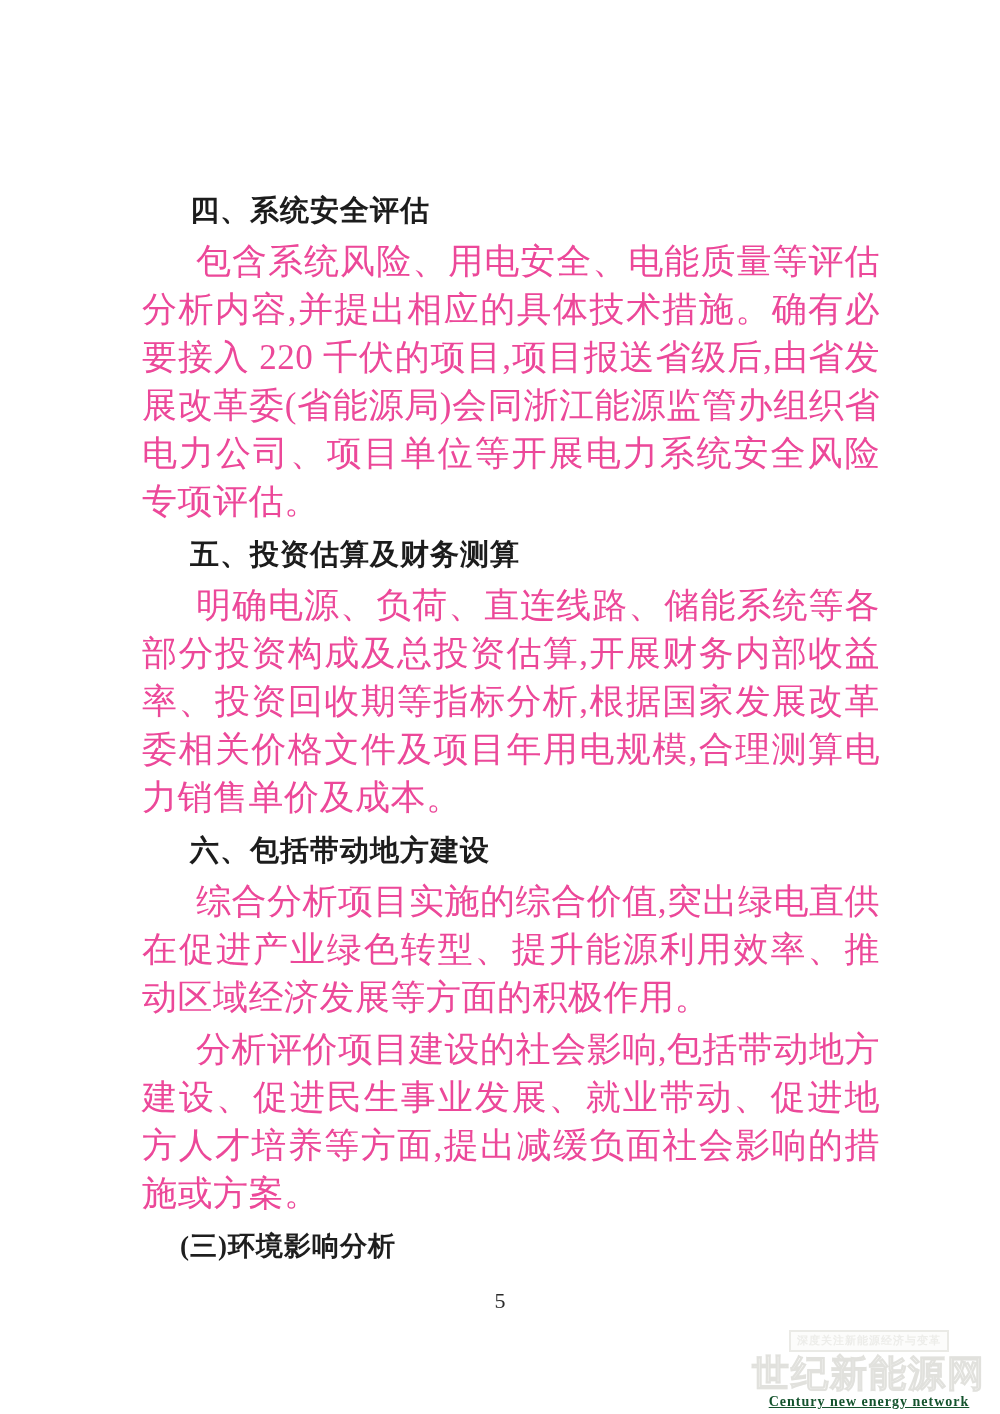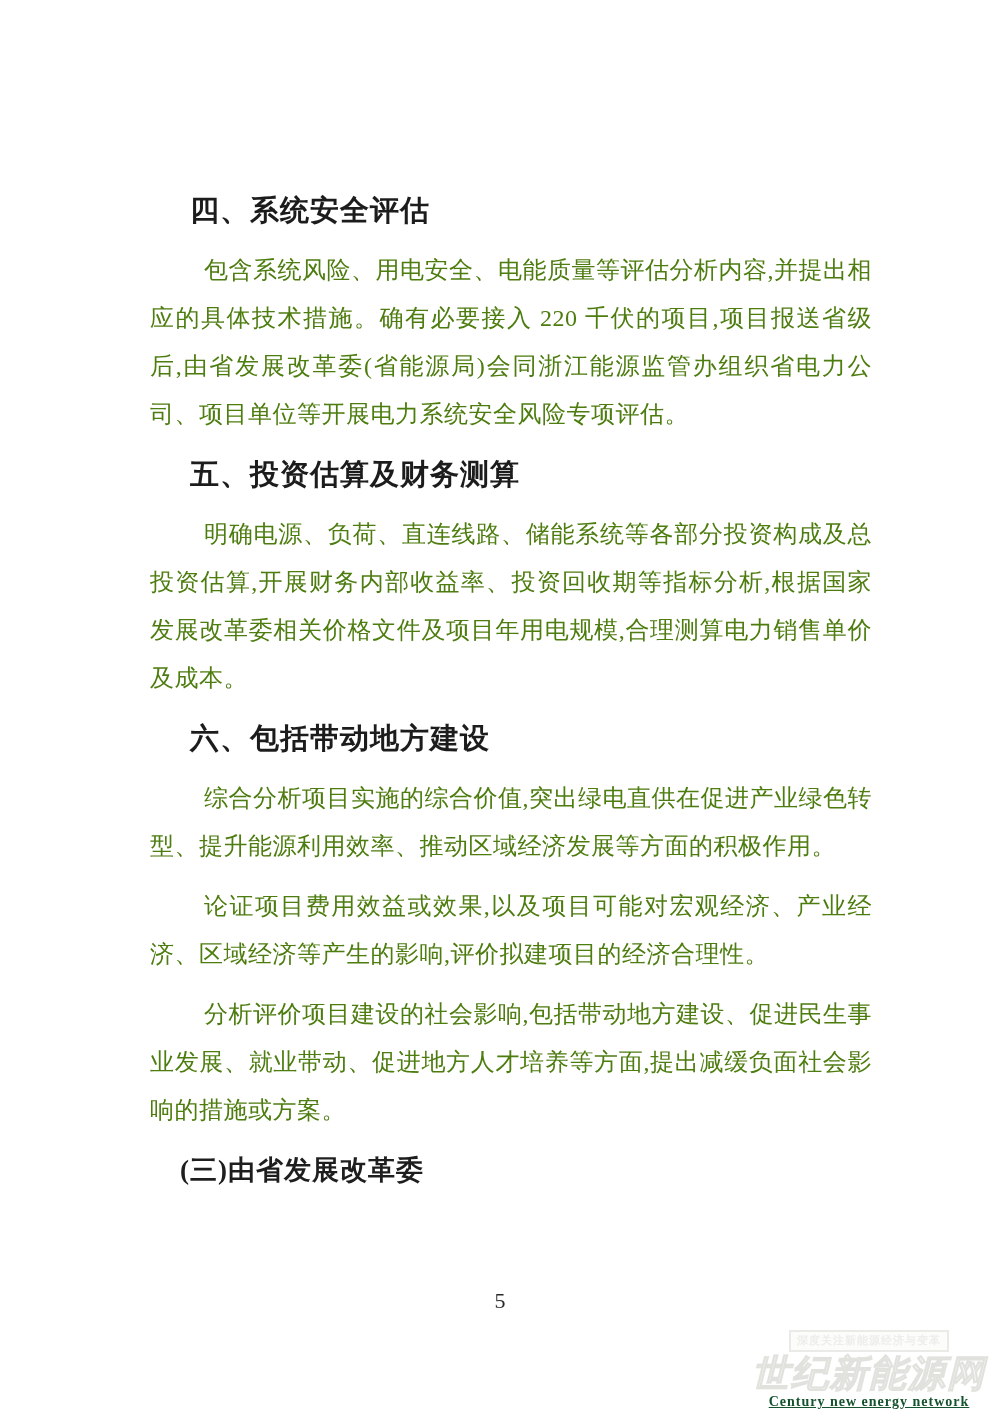--- a/index.html
+++ b/index.html
@@ -36,28 +36,28 @@
     font-family: "Liberation Serif", "DejaVu Serif", serif;
     font-weight: bold;
     font-size: 27px;
     line-height: 48px;
     color: #1e1e1e;
     text-indent: 42px;
     margin: 0;
     letter-spacing: 1px;
   }
   .para {
-    font-size: 24px;
+    font-size: 35px;
     line-height: 48px;
-    margin: 12px;
+    margin: 4px;
     text-indent: 54px;
     text-align: justify;
     text-justify: inter-ideograph;
     letter-spacing: 0.5px;
-    color: #4d7c0f;
+    color: #ec4899;
   }
   .page-number {
     position: absolute;
     top: 1286px;
     left: 0;
     width: 100%;
     text-align: center;
     font-size: 22px;
     line-height: 30px;
     color: #2a2a2a;
@@ -88,21 +88,20 @@
   .wm-title {
     font-family: "Liberation Sans", "DejaVu Sans", sans-serif;
     font-size: 37px;
     font-weight: bold;
     letter-spacing: 2px;
     line-height: 40px;
     color: #fafaf8;
     -webkit-text-stroke: 1px #e1e1dd;
     text-shadow: 0 0 1px #e8e8e4;
     white-space: nowrap;
-    font-style: italic;
   }
   .wm-subtitle {
     font-family: "Liberation Serif", "DejaVu Serif", serif;
     font-weight: bold;
     font-size: 14px;
     letter-spacing: 1px;
     color: #14532d;
     line-height: 16px;
     white-space: nowrap;
     text-decoration: underline;
@@ -117,25 +116,24 @@
 
     <h2 class="h-level1">四、系统安全评估</h2>
     <p class="para">包含系统风险、用电安全、电能质量等评估分析内容,并提出相应的具体技术措施。确有必要接入 220 千伏的项目,项目报送省级后,由省发展改革委(省能源局)会同浙江能源监管办组织省电力公司、项目单位等开展电力系统安全风险专项评估。</p>
 
     <h2 class="h-level1">五、投资估算及财务测算</h2>
     <p class="para">明确电源、负荷、直连线路、储能系统等各部分投资构成及总投资估算,开展财务内部收益率、投资回收期等指标分析,根据国家发展改革委相关价格文件及项目年用电规模,合理测算电力销售单价及成本。</p>
 
     <h2 class="h-level1">六、包括带动地方建设</h2>
     <p class="para">综合分析项目实施的综合价值,突出绿电直供在促进产业绿色转型、提升能源利用效率、推动区域经济发展等方面的积极作用。</p>
 
-    <p class="para">论证项目费用效益或效果,以及项目可能对宏观经济、产业经济、区域经济等产生的影响,评价拟建项目的经济合理性。</p>
 
     <p class="para">分析评价项目建设的社会影响,包括带动地方建设、促进民生事业发展、就业带动、促进地方人才培养等方面,提出减缓负面社会影响的措施或方案。</p>
 
-    <h3 class="h-level2">(三)由省发展改革委</h3>
+    <h3 class="h-level2">(三)环境影响分析</h3>
 
   </div>
 
   <div class="page-number">5</div>
 
   <div class="watermark">
     <div class="wm-tagline">深度关注新能源经济与变革</div>
     <div class="wm-title">世纪新能源网</div>
     <div class="wm-subtitle">Century new energy network</div>
   </div>

